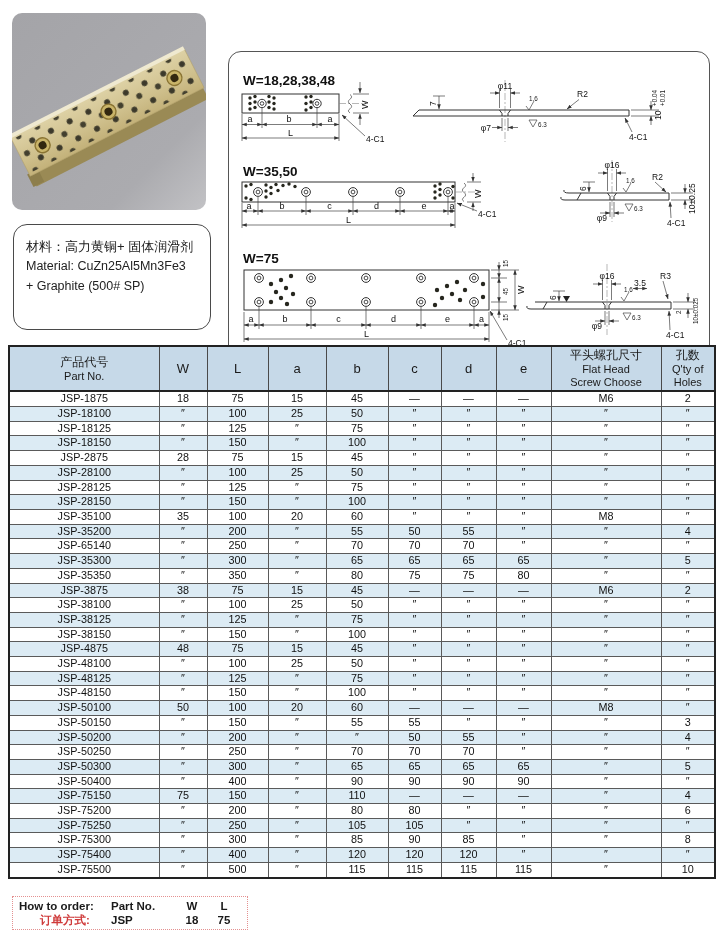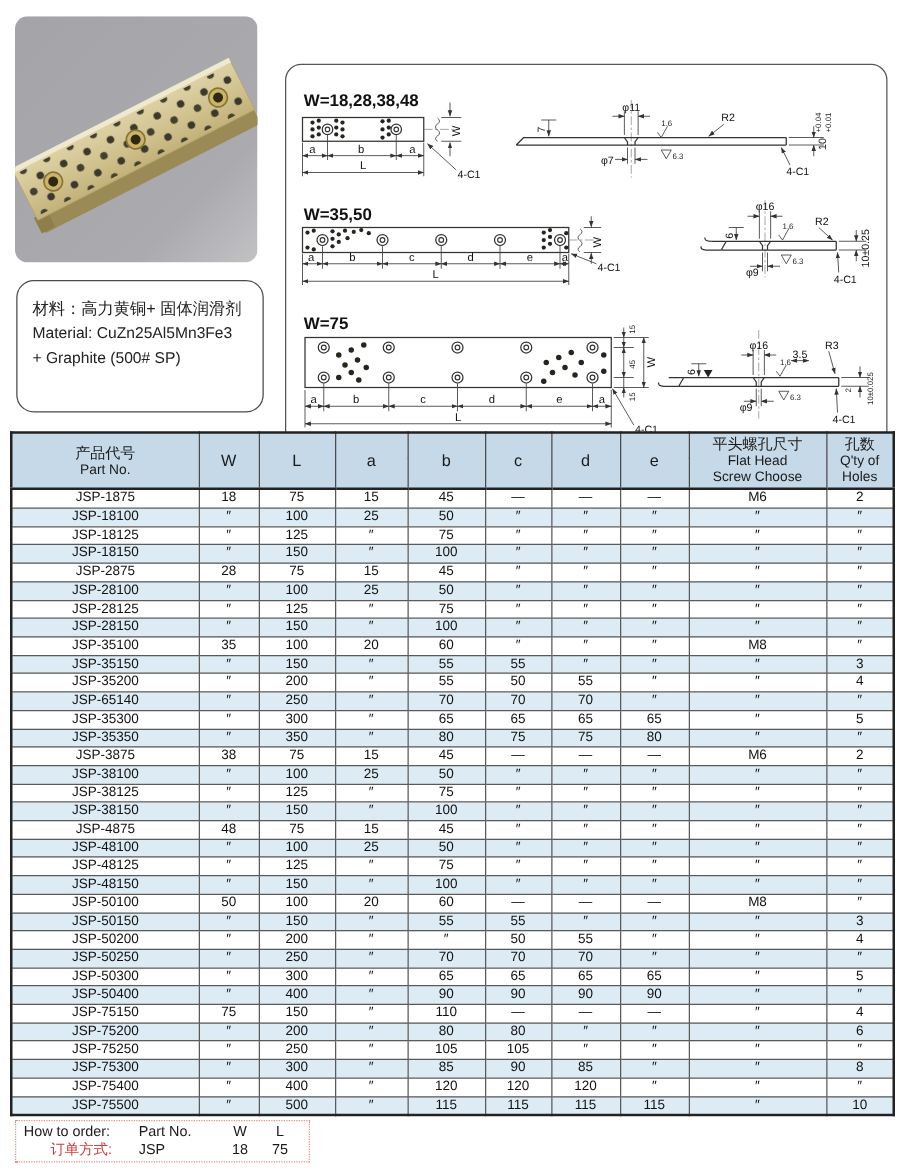--- a/index.html
+++ b/index.html
@@ -47,21 +47,21 @@
   .spec-table td{
     border:1px solid #5a5a5a;font-size:10.8px;text-align:center;
     padding:0;height:13.7px;line-height:13.7px;white-space:nowrap;color:#111;
   }
   .spec-table tbody tr:nth-of-type(even){background:#dcebf4;}
   
   .order-box{
     position:absolute;left:12px;top:896px;width:236px;height:34px;box-sizing:border-box;
     border:1.5px dotted #e49090;padding:2px 6px;font-size:11.5px;line-height:14px;
   }
-  .order-row{display:grid;grid-template-columns:92px 64px 34px 30px;}
+  .order-row{display:grid;grid-template-columns:92px 64px 34px 30px;font-weight:bold;}
   .order-row span{display:block;}
   .order-red{color:#cf3a3a;text-align:center;}
   .c{text-align:center;}
 </style>
 </head>
 <body>
 
 <div class="photo-wrap">
   <svg width="194" height="197" viewBox="0 0 194 197">
     <defs>
@@ -657,32 +657,20 @@
         <td>100</td>
         <td>20</td>
         <td>60</td>
         <td>″</td>
         <td>″</td>
         <td>″</td>
         <td>M8</td>
         <td>″</td>
       </tr>
 
-      <tr>
-        <td>JSP-35150</td>
-        <td>″</td>
-        <td>150</td>
-        <td>″</td>
-        <td>55</td>
-        <td>55</td>
-        <td>″</td>
-        <td>″</td>
-        <td>″</td>
-        <td>3</td>
-      </tr>
 
       <tr>
         <td>JSP-35200</td>
         <td>″</td>
         <td>200</td>
         <td>″</td>
         <td>55</td>
         <td>50</td>
         <td>55</td>
         <td>″</td>

